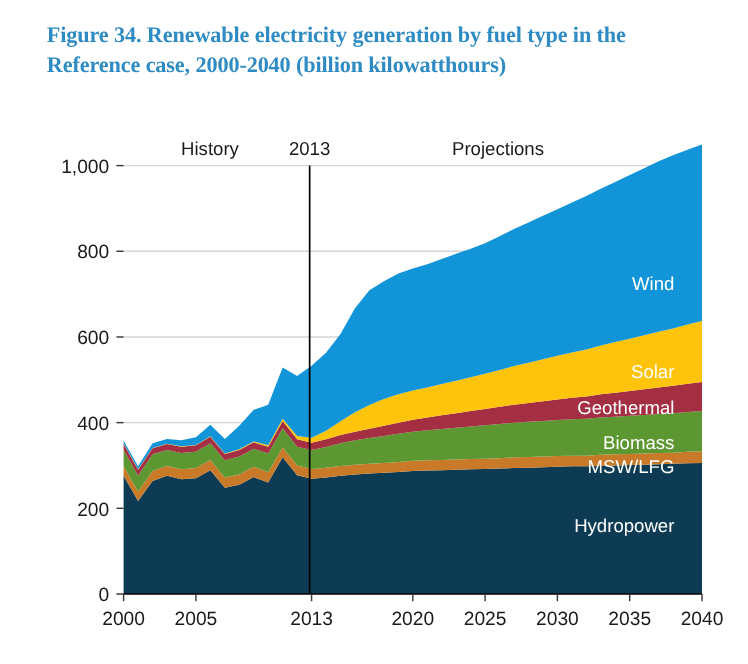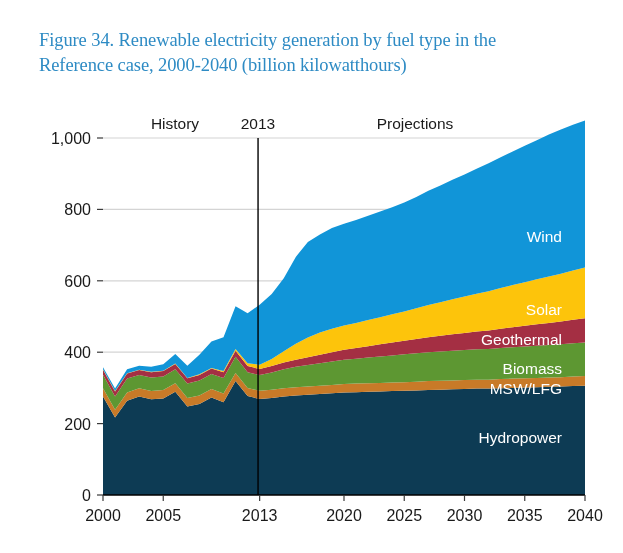--- a/index.html
+++ b/index.html
@@ -15,24 +15,24 @@
     position: relative;
   }
   #figure-root {
     position: relative;
     width: 623px;
     height: 553px;
   }
   #figure-title {
     position: absolute;
     left: 39px;
-    top: 28px;
+    top: 18px;
     width: 520px;
     font-family: "Liberation Serif", serif;
-    font-weight: normal;
+    font-weight: bold;
     font-size: 18.5px;
     line-height: 25px;
     color: #2e8bc4;
     letter-spacing: -0.1px;
   }
   #chart-area {
     position: absolute;
     left: 0;
     top: 0;
     width: 623px;

